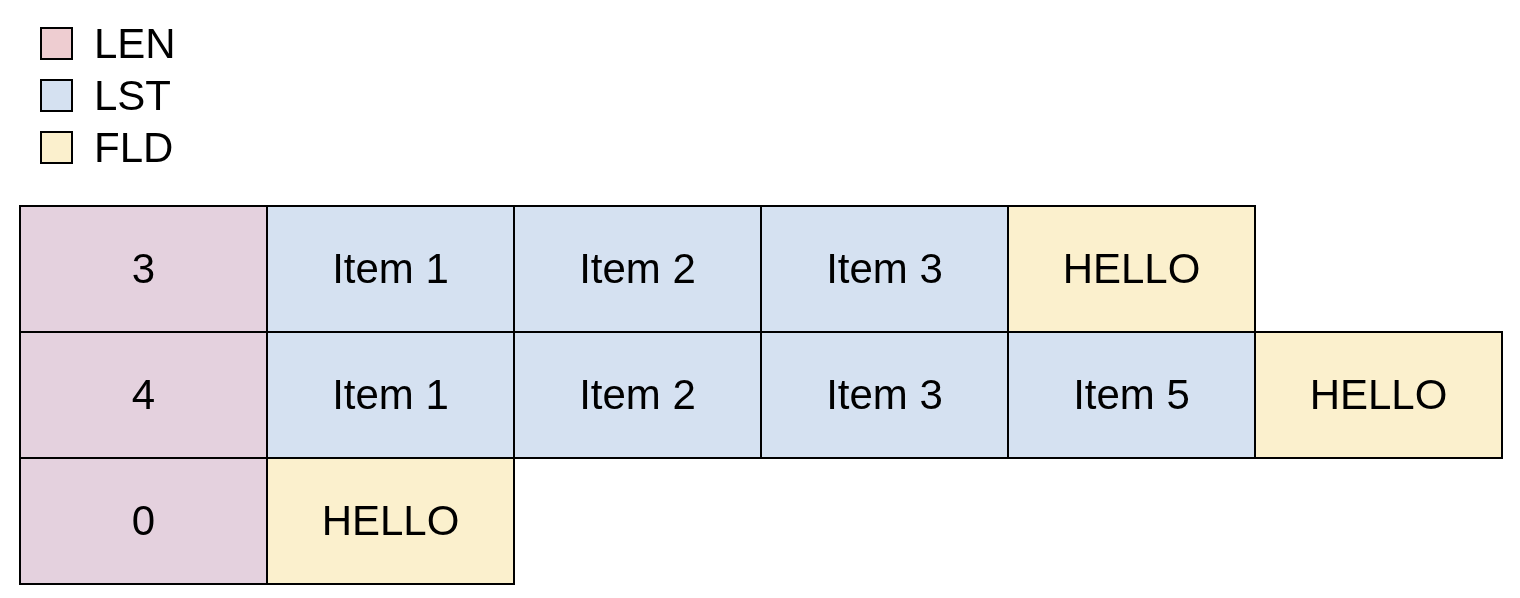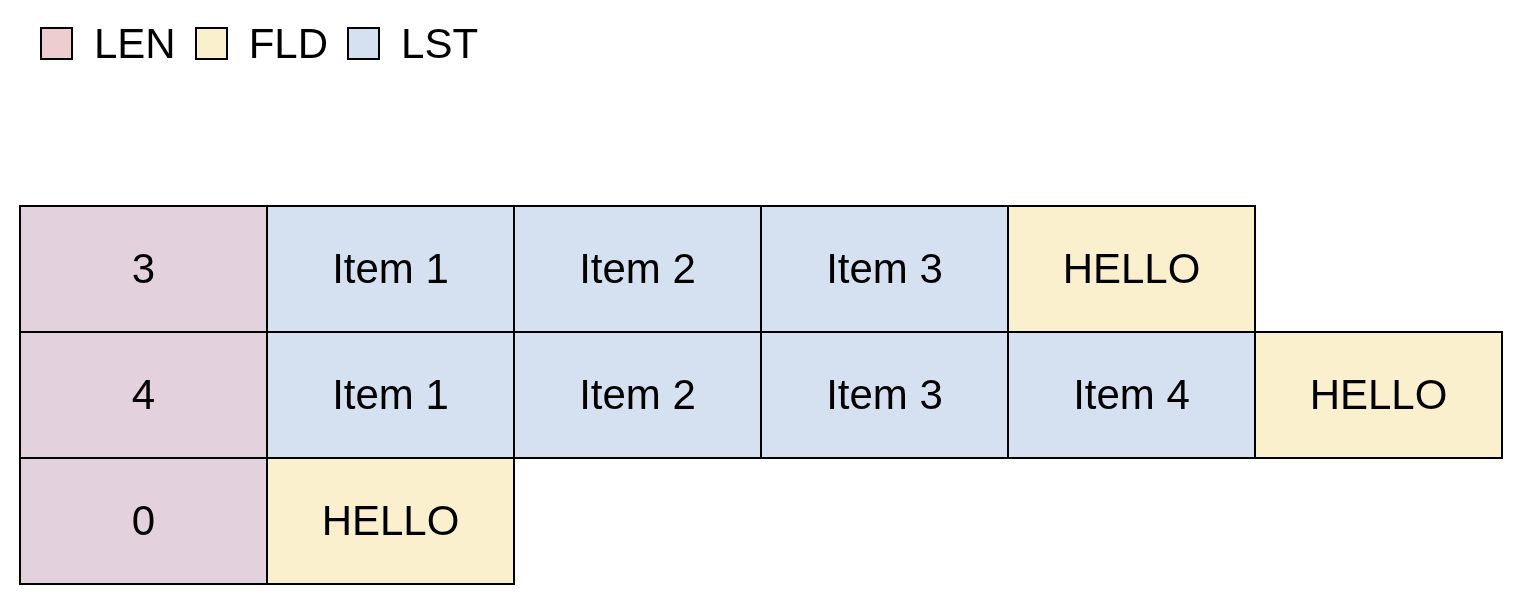--- a/index.html
+++ b/index.html
@@ -16,21 +16,21 @@
     overflow: hidden;
     background: var(--background, #ffffff);
   }
 
   
   .legend {
     position: absolute;
     left: 40px;
     top: 27px;
     display: flex;
-    flex-direction: row;
+    flex-direction: column;
     gap: 19px;
     justify-content: flex-end;
   }
   .legend-item {
     display: flex;
     align-items: center;
     gap: 21px;
     height: 33px;
   }
   .swatch {
@@ -80,45 +80,45 @@
 <body>
 
 <div class="canvas">
 
   <div class="legend">
     <div class="legend-item">
       <span class="swatch len"></span>
       <span class="legend-label">LEN</span>
     </div>
     <div class="legend-item">
+      <span class="swatch lst"></span>
+      <span class="legend-label">LST</span>
+    </div>
+    <div class="legend-item">
       <span class="swatch fld"></span>
       <span class="legend-label">FLD</span>
-    </div>
-    <div class="legend-item">
-      <span class="swatch lst"></span>
-      <span class="legend-label">LST</span>
     </div>
   </div>
 
   <div class="struct">
 
     <div class="struct-row">
       <div class="cell len">3</div>
       <div class="cell lst">Item 1</div>
       <div class="cell lst">Item 2</div>
       <div class="cell lst">Item 3</div>
       <div class="cell fld">HELLO</div>
     </div>
 
     <div class="struct-row">
       <div class="cell len">4</div>
       <div class="cell lst">Item 1</div>
       <div class="cell lst">Item 2</div>
       <div class="cell lst">Item 3</div>
-      <div class="cell lst">Item 4</div>
+      <div class="cell lst">Item 5</div>
       <div class="cell fld">HELLO</div>
     </div>
 
     <div class="struct-row">
       <div class="cell len">0</div>
       <div class="cell fld">HELLO</div>
     </div>
 
   </div>
 </div>

